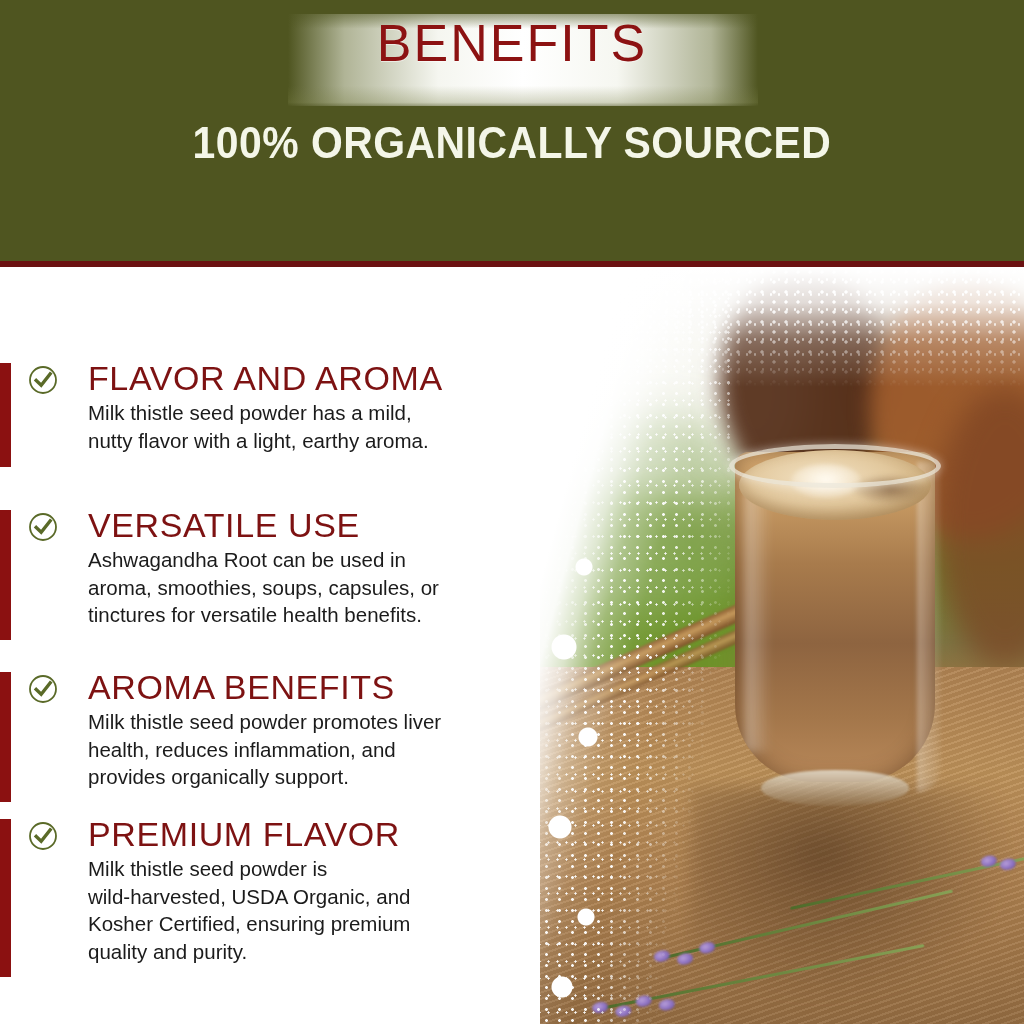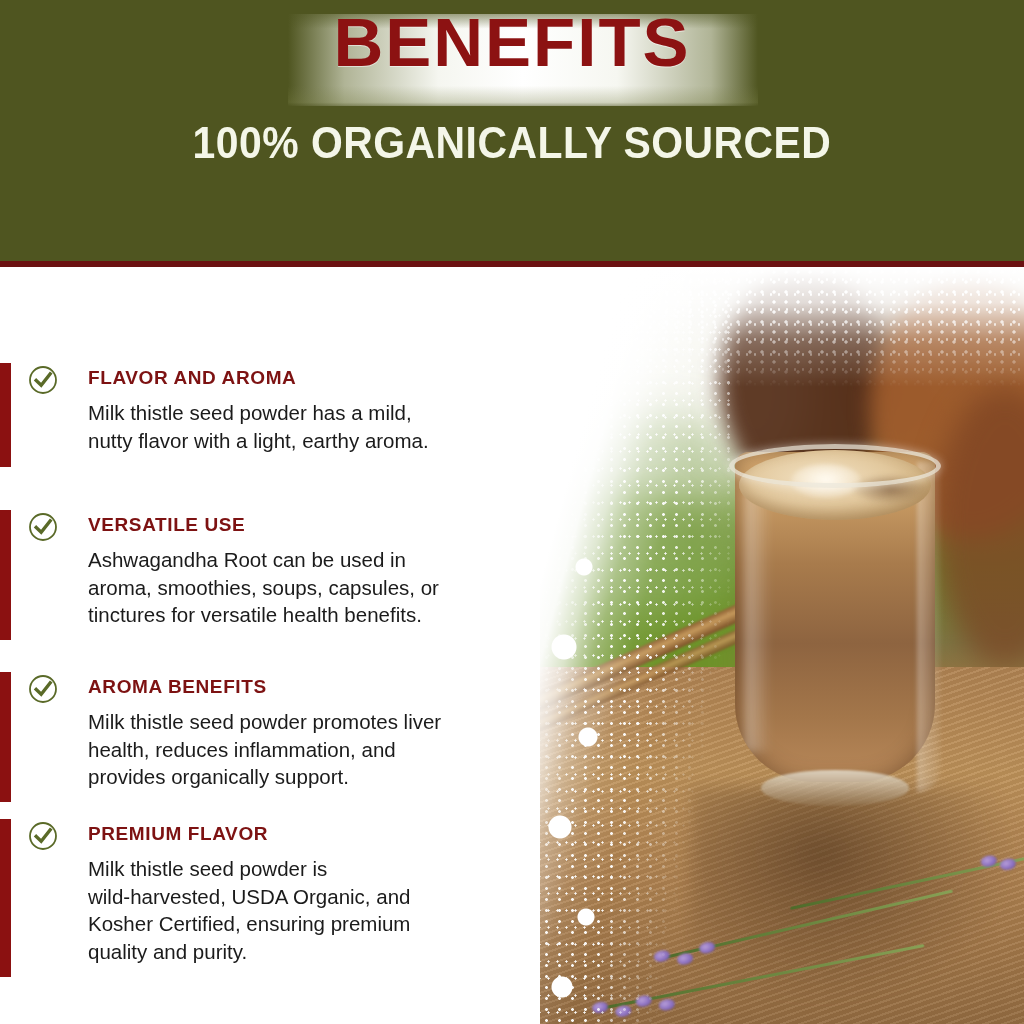--- a/index.html
+++ b/index.html
@@ -45,23 +45,23 @@
         rgba(79,85,32,0.55) 0%,
         rgba(79,85,32,0.0) 16%,
         rgba(255,255,255,0.0) 78%,
         rgba(120,126,70,0.30) 96%,
         rgba(79,85,32,0.55) 100%);
   }
   .main-title {
     position:absolute; left:0; top:7px;
     width:1024px;
     text-align:center;
-    font-size:69px;
+    font-size:52px;
     line-height:72px;
-    font-weight:bold;
+    font-weight:normal;
     letter-spacing:2px;
     color:#8c1212;
     font-family:"Liberation Sans", sans-serif;
     z-index:3;
     text-shadow:0 1px 0 rgba(255,255,255,0.55);
   }
   .sub-title {
     position:absolute; left:0; top:119px;
     width:1024px;
     text-align:center;
@@ -282,23 +282,23 @@
     width:11px;
     background:#8b1111;
   }
   .check-icon{
     position:absolute; left:28px; top:2px;
     width:30px; height:30px;
   }
   .check-icon svg{ display:block; width:30px; height:30px; }
   .benefit-head{
     position:absolute; left:88px; top:0;
-    font-size:19px;
+    font-size:34px;
     line-height:30px;
-    font-weight:bold;
+    font-weight:normal;
     letter-spacing:0.6px;
     color:#7d1212;
   }
   .benefit-body{
     position:absolute; left:88px; top:36px;
     width:420px;
     font-size:20.5px;
     line-height:27.5px;
     color:#1b1b1b;
     white-space:pre-line;

